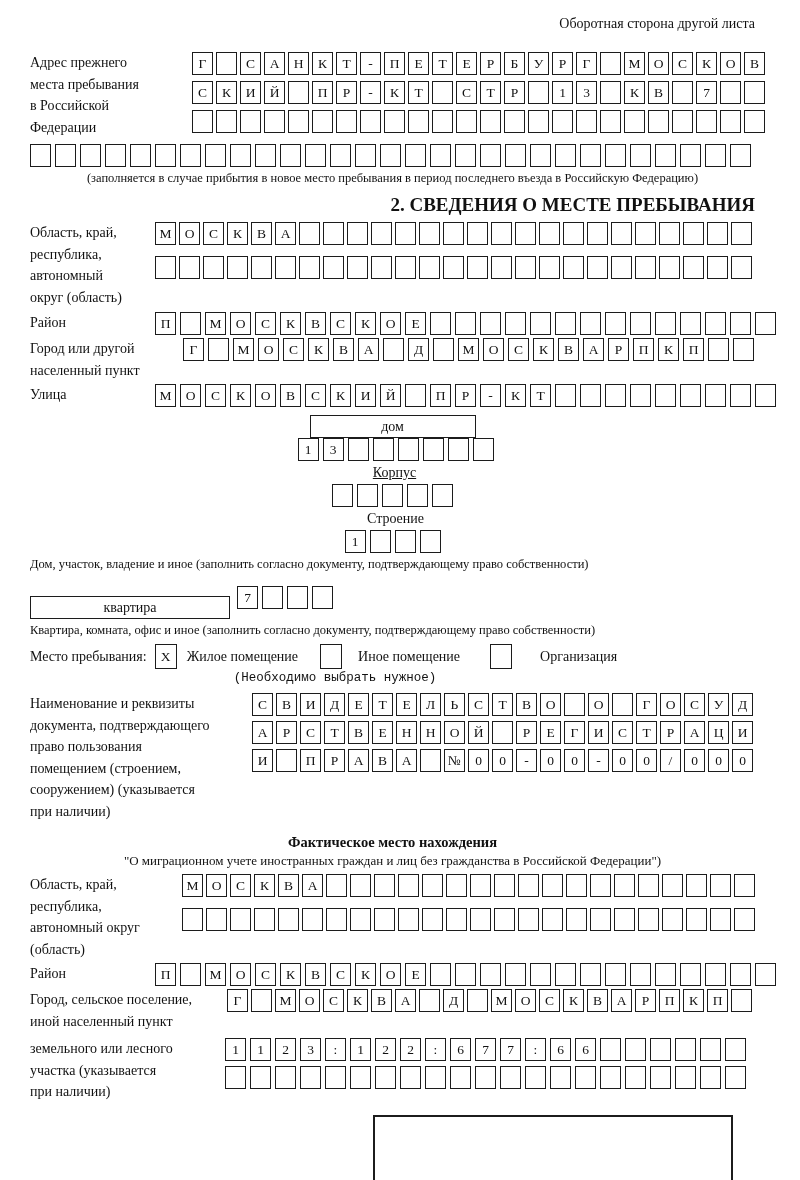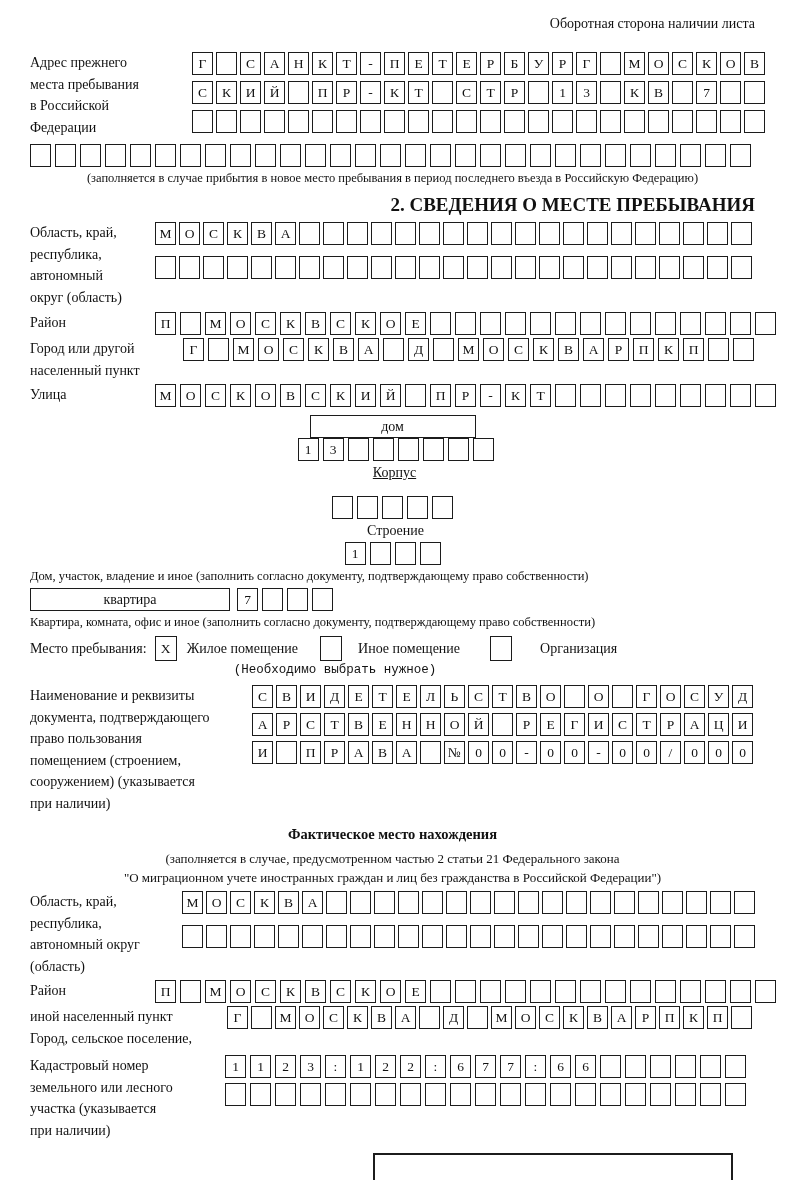--- a/index.html
+++ b/index.html
@@ -27,41 +27,41 @@
     display:flex; align-items:center; justify-content:center;
     font-size:13.5px; line-height:1;
   }
   .fullrow { margin-top:6px; }
   .caption { font-size:12.5px; line-height:16px; }
   .caption.center { text-align:center; }
   .h-section { text-align:right; font-weight:bold; font-size:19px; margin-top:8px; }
   .h-fact { text-align:center; font-weight:bold; font-size:14.5px; margin-top:12px; }
 
   .bigbox { height:23px; border:1.6px solid #1c1c1c; display:flex; align-items:center; justify-content:center; font-size:14px; }
-  .dom-box { width:166px; } .kv-box { width:200px; }
+  .dom-box { width:166px; } .kv-box { width:200px;margin-top:20px; }
   .inline-lbl { font-size:14px; line-height:23px; }
 
   .mesto-row { display:flex; align-items:center; margin-top:6px; font-size:14px; }
   .checkbox { width:22px; height:25px; border:1.6px solid #1c1c1c; display:flex; align-items:center; justify-content:center; font-size:13.5px; flex:0 0 22px; }
   .mesto-note { margin-top:2px; margin-left:160px; width:290px; text-align:center; font-size:12.5px;font-family:Liberation Mono, monospace; }
 
   .fact-cap { text-align:center; font-size:13px; line-height:19px; }
 
   .stamp-wrap { width:400px; margin-left:auto; margin-right:2px; margin-top:12px; }
   .stamp-box { width:360px; height:175px; border:2px solid #1c1c1c; margin:0 auto; }
 
   .mt3{margin-top:3px;} .mt4{margin-top:4px;} .mt6{margin-top:6px;} .mt8{margin-top:8px;} .mt20{margin-top:20px;gap:9px;}
   .mb4{margin-bottom:4px;}
 </style>
 </head>
 <body>
 
 <div class="page">
 
-  <div class="header-note">Оборотная сторона наличии листа</div>
+  <div class="header-note">Оборотная сторона другой листа</div>
 
   <div class="frow mt20">
     <div class="flabel w153">
         <div>Адрес прежнего</div>
         <div>места пребывания</div>
         <div>в Российской</div>
         <div>Федерации</div>
       </div>
     <div class="rows">
       <div class="cells">
@@ -343,21 +343,21 @@
     <div class="cells g4" style="margin-left:6px;">
         <span class="cell">1</span>
         <span class="cell">3</span>
         <span class="cell"></span>
         <span class="cell"></span>
         <span class="cell"></span>
         <span class="cell"></span>
         <span class="cell"></span>
         <span class="cell"></span>
       </div>
-    <div class="inline-lbl" style="margin:0 8px 12px 12px;text-decoration:underline;">Корпус</div>
+    <div class="inline-lbl" style="margin:0 8px 0 12px;text-decoration:underline;">Корпус</div>
     <div class="cells g4">
         <span class="cell"></span>
         <span class="cell"></span>
         <span class="cell"></span>
         <span class="cell"></span>
         <span class="cell"></span>
       </div>
     <div class="inline-lbl" style="margin:0 8px 0 14px;text-align:center;">Строение</div>
     <div class="cells g4">
         <span class="cell">1</span>
@@ -466,21 +466,20 @@
           <span class="cell">0</span>
           <span class="cell">/</span>
           <span class="cell">0</span>
           <span class="cell">0</span>
           <span class="cell">0</span>
         </div>
     </div>
   </div>
 
   <div class="h-fact">Фактическое место нахождения</div>
-  <div class="fact-cap mt6">(заполняется в случае, предусмотренном частью 2 статьи 21 Федерального закона</div>
   <div class="fact-cap">"О миграционном учете иностранных граждан и лиц без гражданства в Российской Федерации")</div>
 
   <div class="frow mt4">
     <div class="flabel w152">
         <div>Область, край,</div>
         <div>республика,</div>
         <div>автономный округ</div>
         <div>(область)</div>
       </div>
     <div class="rows g11">
@@ -565,22 +564,22 @@
         <span class="cell"></span>
         <span class="cell"></span>
         <span class="cell"></span>
         <span class="cell"></span>
         <span class="cell"></span>
       </div>
   </div>
 
   <div class="frow mt3">
     <div class="flabel w197">
+        <div>Город, сельское поселение,</div>
         <div>иной населенный пункт</div>
-        <div>Город, сельское поселение,</div>
       </div>
     <div class="cells">
         <span class="cell">Г</span>
         <span class="cell"></span>
         <span class="cell">М</span>
         <span class="cell">О</span>
         <span class="cell">С</span>
         <span class="cell">К</span>
         <span class="cell">В</span>
         <span class="cell">А</span>
@@ -596,21 +595,20 @@
         <span class="cell">Р</span>
         <span class="cell">П</span>
         <span class="cell">К</span>
         <span class="cell">П</span>
         <span class="cell"></span>
       </div>
   </div>
 
   <div class="frow mt6">
     <div class="flabel w195">
-        <div>Кадастровый номер</div>
         <div>земельного или лесного</div>
         <div>участка (указывается</div>
         <div>при наличии)</div>
       </div>
     <div class="rows g5">
       <div class="cells g4">
           <span class="cell">1</span>
           <span class="cell">1</span>
           <span class="cell">2</span>
           <span class="cell">3</span>

